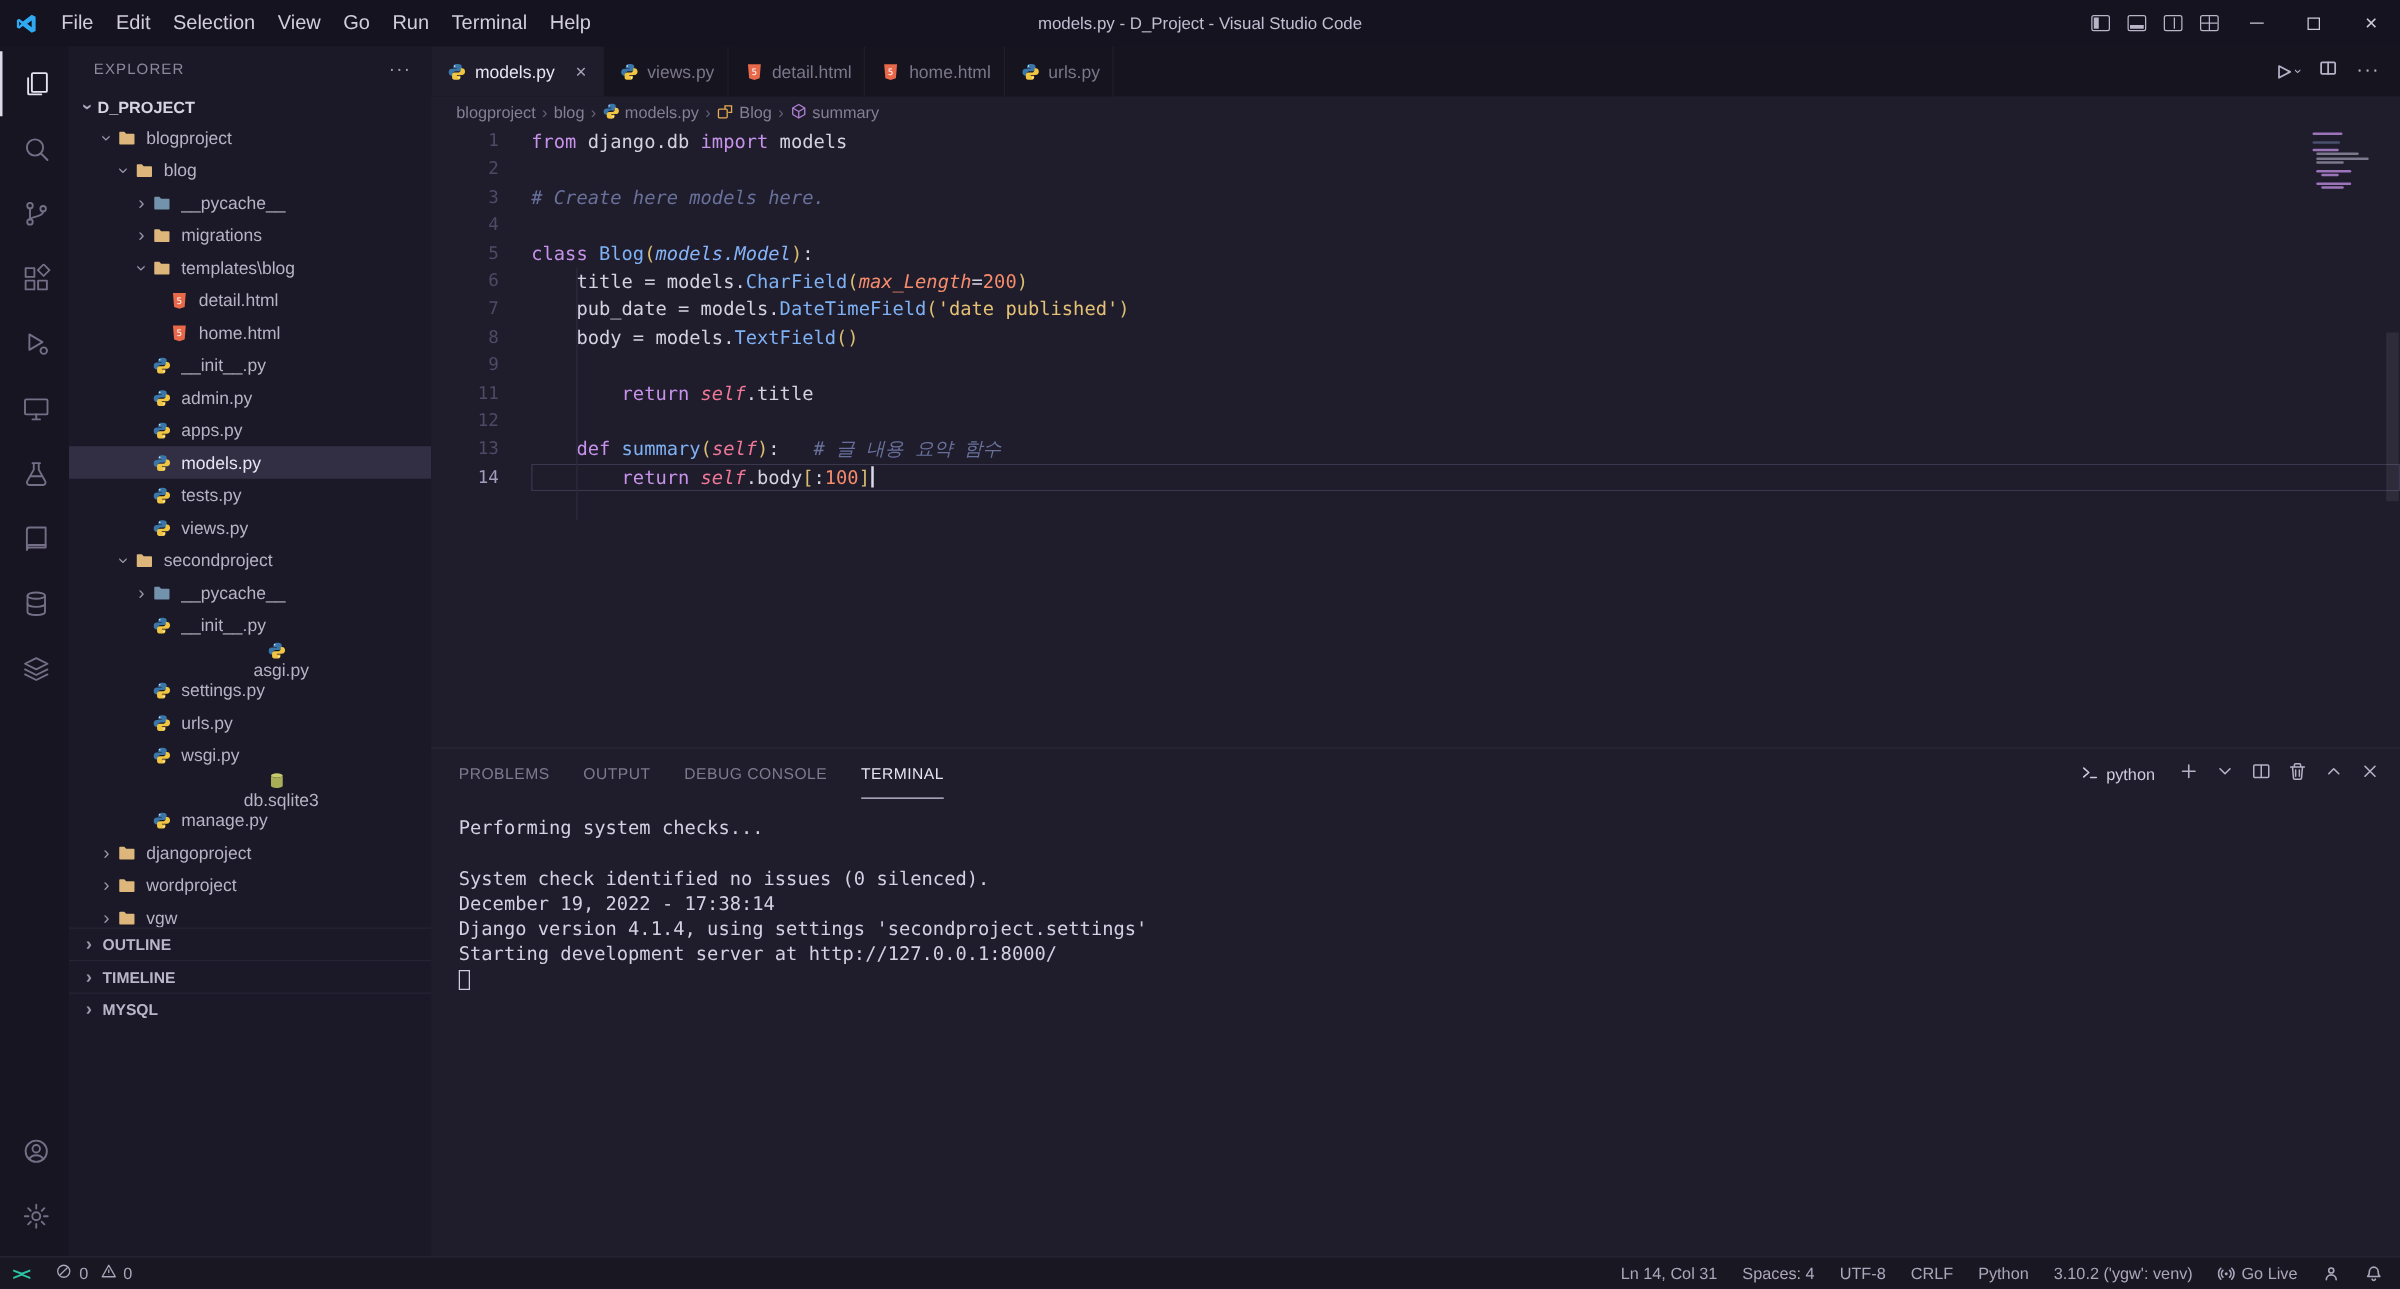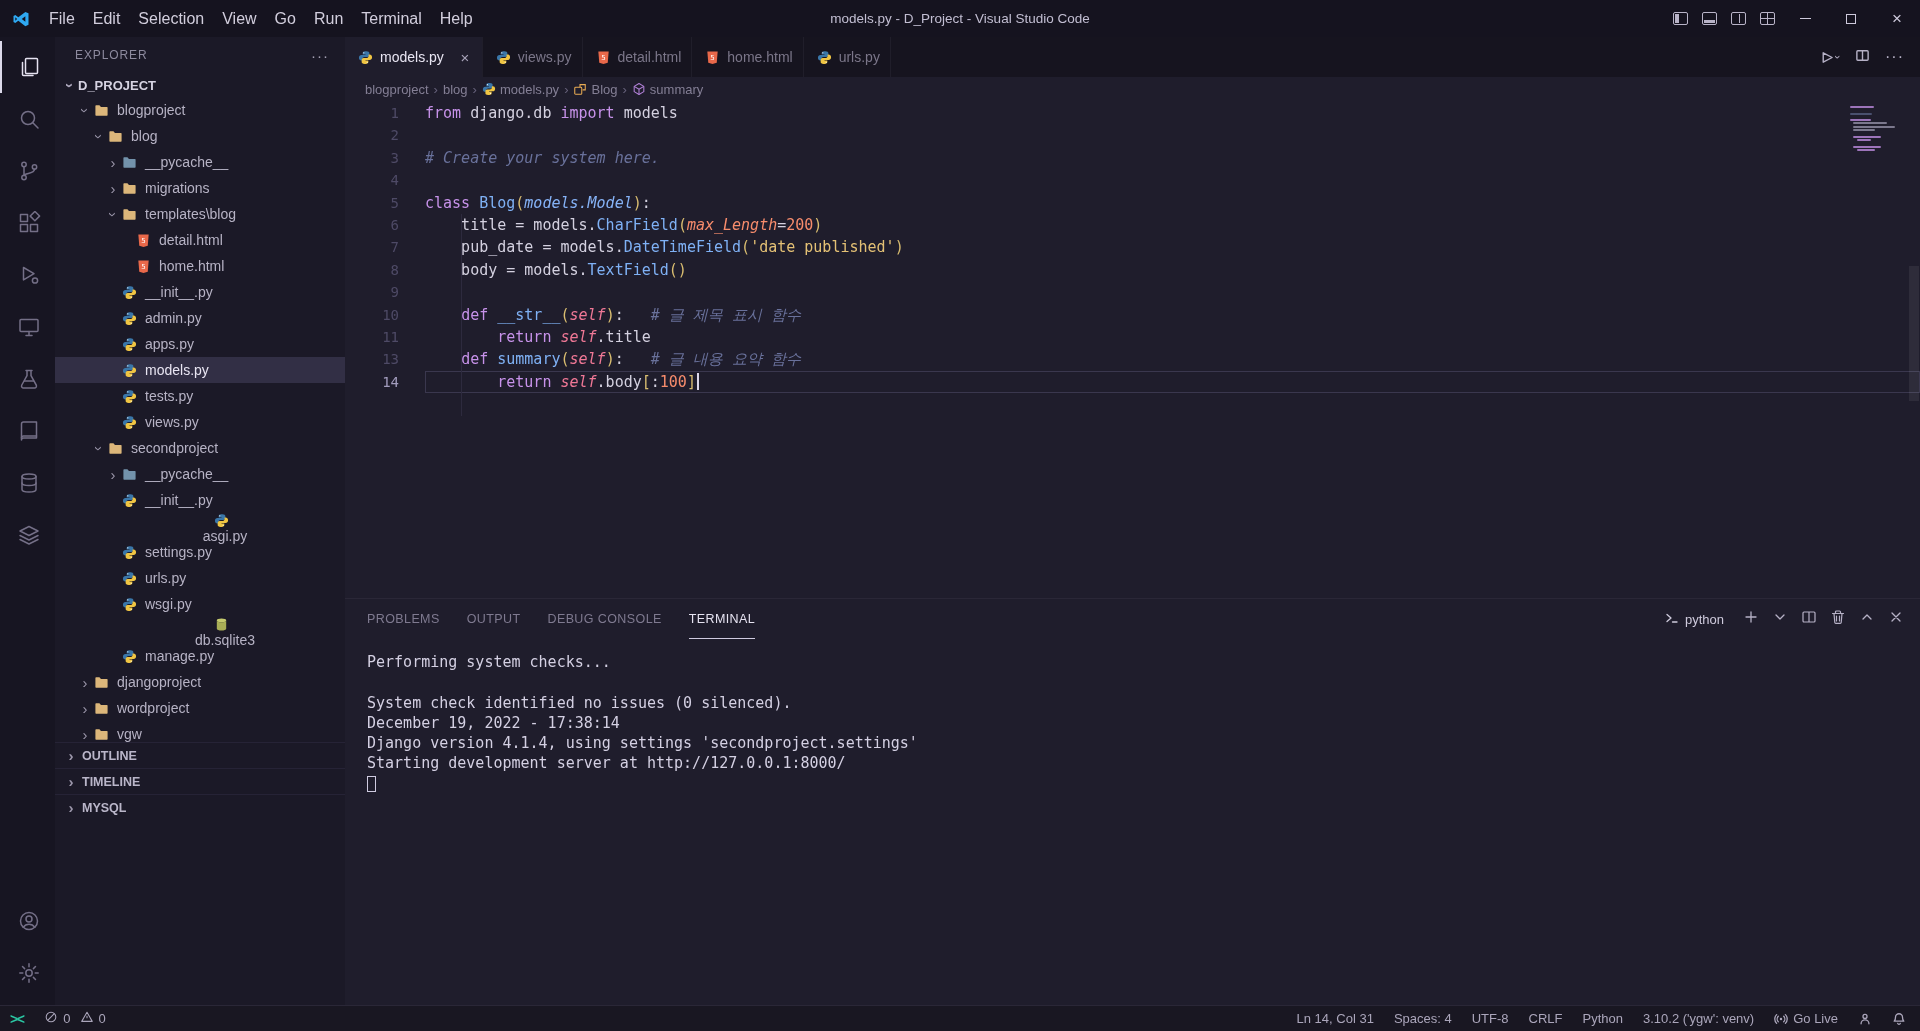--- a/index.html
+++ b/index.html
@@ -683,21 +683,21 @@
             <div class="code-line">
               <span class="ln">1</span>
               <span class="lt"><span class="tk-kw">from</span><span class="tk-pl"> django.db </span><span class="tk-kw">import</span><span class="tk-pl"> models</span></span>
             </div>
             <div class="code-line">
               <span class="ln">2</span>
               <span class="lt"></span>
             </div>
             <div class="code-line">
               <span class="ln">3</span>
-              <span class="lt"><span class="tk-cm"># Create your system here.</span></span>
+              <span class="lt"><span class="tk-cm"># Create here models here.</span></span>
             </div>
             <div class="code-line">
               <span class="ln">4</span>
               <span class="lt"></span>
             </div>
             <div class="code-line">
               <span class="ln">5</span>
               <span class="lt"><span class="tk-kw">class</span><span class="tk-pl"> </span><span class="tk-fn">Blog</span><span class="tk-br">(</span><span class="tk-ty">models.Model</span><span class="tk-br">)</span><span class="tk-pl">:</span></span>
             </div>
             <div class="code-line">
@@ -710,26 +710,26 @@
             </div>
             <div class="code-line">
               <span class="ln">8</span>
               <span class="lt"><span class="tk-pl">    body = models.</span><span class="tk-fn">TextField</span><span class="tk-br">()</span></span>
             </div>
             <div class="code-line">
               <span class="ln">9</span>
               <span class="lt"></span>
             </div>
             <div class="code-line">
-              <span class="ln">10</span>
-              <span class="lt"><span class="tk-pl">    </span><span class="tk-kw">def</span><span class="tk-pl"> </span><span class="tk-fn">__str__</span><span class="tk-br">(</span><span class="tk-self">self</span><span class="tk-br">)</span><span class="tk-pl">:   </span><span class="tk-cm"># 글 제목 표시 함수</span></span>
-            </div>
-            <div class="code-line">
               <span class="ln">11</span>
               <span class="lt"><span class="tk-pl">        </span><span class="tk-kw">return</span><span class="tk-pl"> </span><span class="tk-self">self</span><span class="tk-pl">.title</span></span>
+            </div>
+            <div class="code-line">
+              <span class="ln">12</span>
+              <span class="lt"></span>
             </div>
             <div class="code-line">
               <span class="ln">13</span>
               <span class="lt"><span class="tk-pl">    </span><span class="tk-kw">def</span><span class="tk-pl"> </span><span class="tk-fn">summary</span><span class="tk-br">(</span><span class="tk-self">self</span><span class="tk-br">)</span><span class="tk-pl">:   </span><span class="tk-cm"># 글 내용 요약 함수</span></span>
             </div>
             <div class="code-line active">
               <span class="ln">14</span>
               <span class="lt"><span class="tk-pl">        </span><span class="tk-kw">return</span><span class="tk-pl"> </span><span class="tk-self">self</span><span class="tk-pl">.body</span><span class="tk-br">[</span><span class="tk-pl">:</span><span class="tk-num">100</span><span class="tk-br">]</span><span class="cursor"></span></span>
             </div>
           </div>

